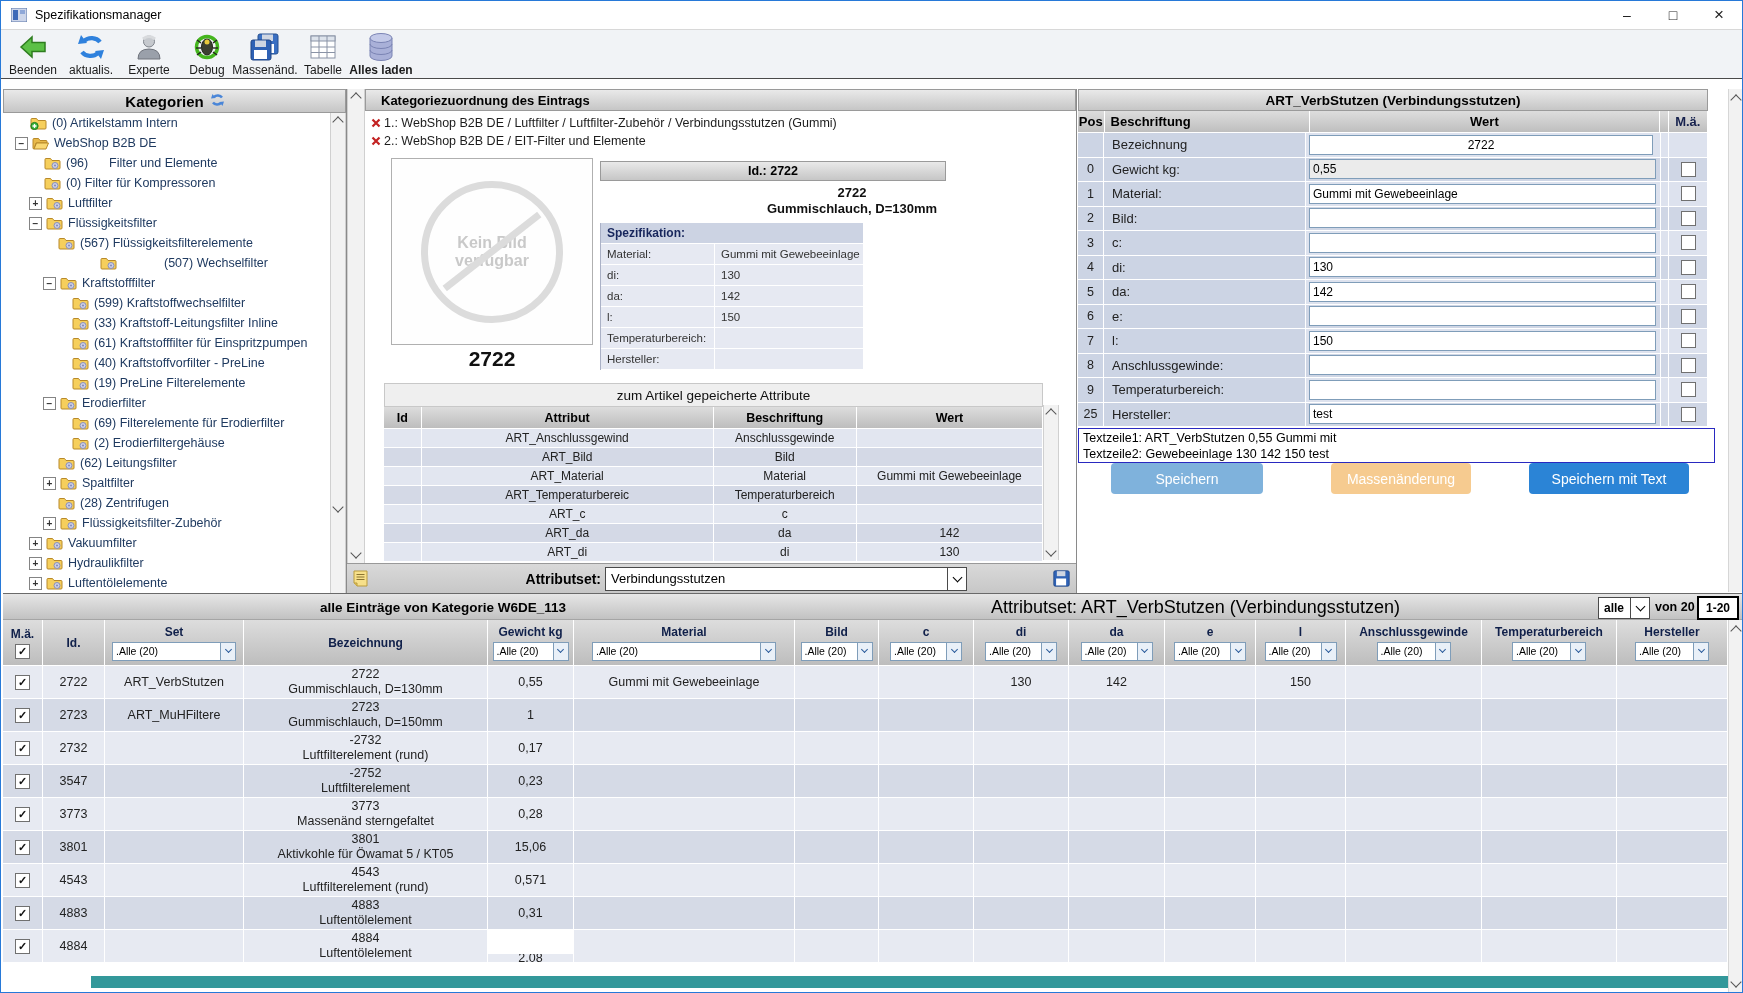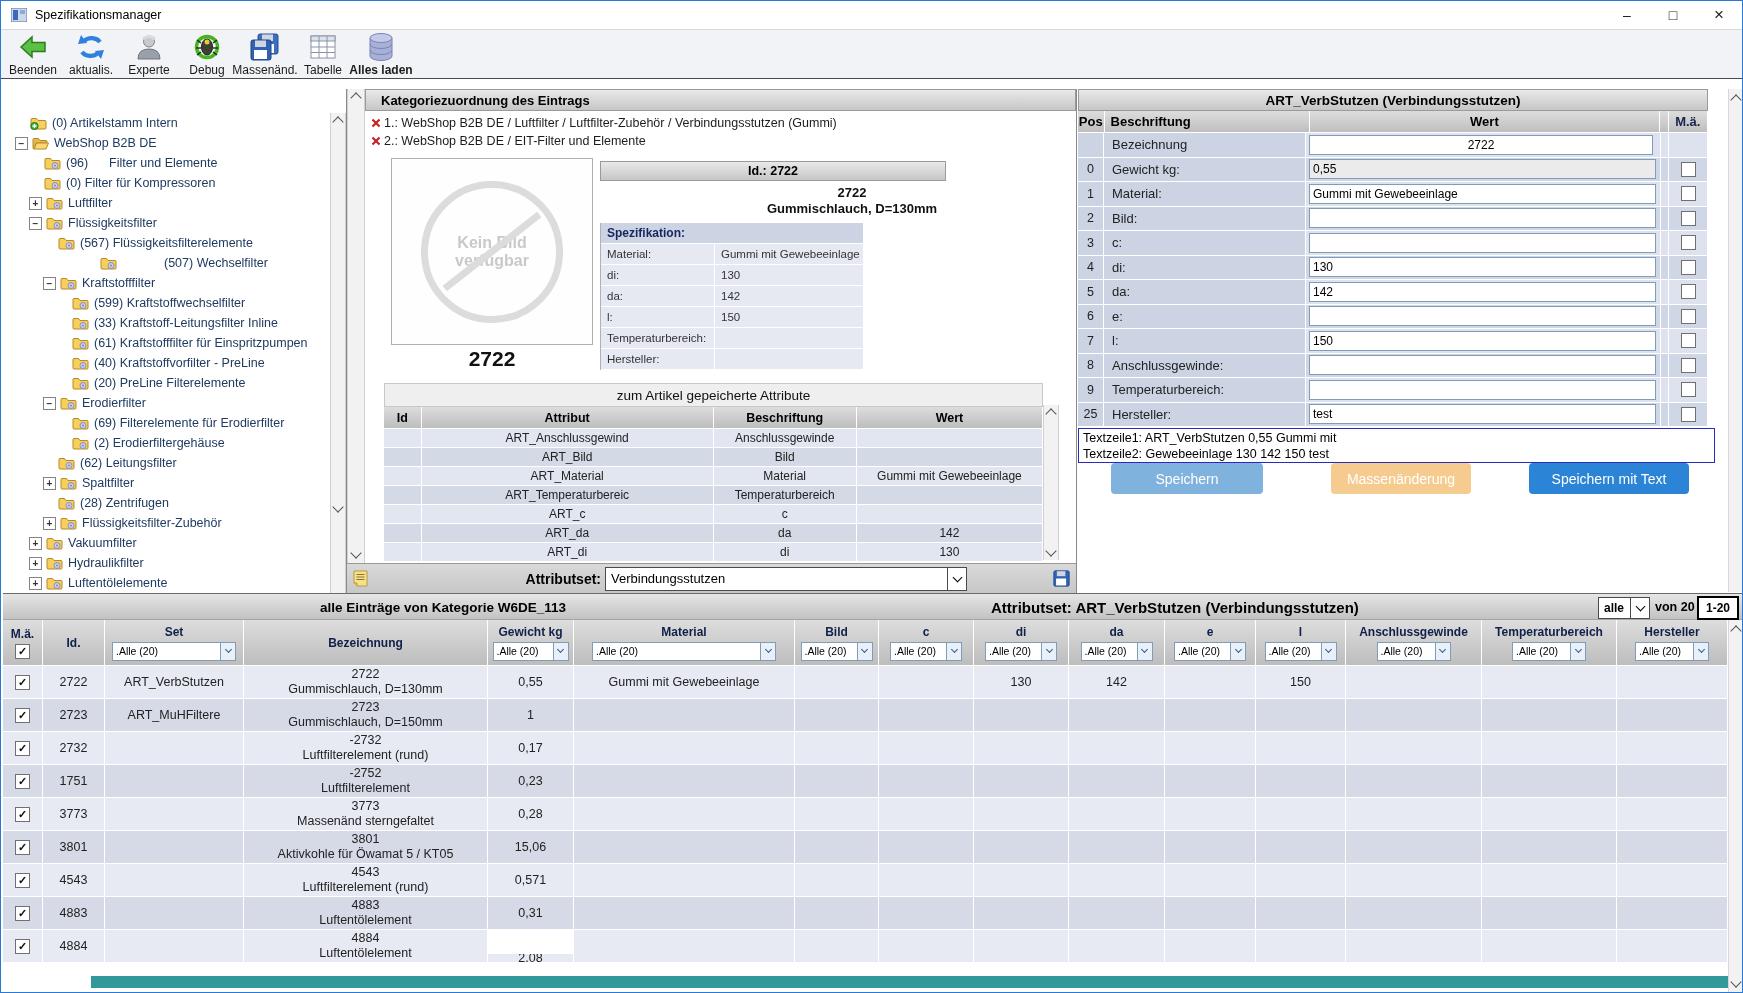--- a/index.html
+++ b/index.html
@@ -91,21 +91,21 @@
   .edinput.gray{background:#ebebeb;}
   .cb{width:13px;height:13px;border:1px solid #707070;background:#fff;display:inline-flex;align-items:center;justify-content:center;font-size:11px;color:#111;line-height:11px;}
   .cb.checked::after{content:"\2713";font-weight:bold;}
   #textzeilen{left:1077px;top:427px;width:637px;height:35px;border:1px solid #2929c0;background:#fff;padding:1px 4px;font-size:12.5px;color:#000;line-height:16px;}
   .edbtn{height:31px;border-radius:4px;color:#fff;font-size:14px;display:flex;align-items:center;justify-content:center;border:none;font-family:"Liberation Sans",sans-serif;}
 
   
   #bottomsec{left:2px;top:592px;width:1740px;height:399px;background:#fff;border-top:1px solid #6a6a6a;}
   #bandhdr{left:0;top:0;width:1740px;height:26px;background:linear-gradient(#e6e6e6,#c2c2c2);border-bottom:1px solid #a5a5a5;}
   #bandhdr .lefttitle{position:absolute;left:0;top:0;width:880px;height:26px;display:flex;align-items:center;justify-content:center;font-weight:bold;font-size:13.5px;color:#000;}
-  #bandhdr .righttitle{position:absolute;left:988px;top:0;height:26px;display:flex;align-items:center;font-weight:bold;font-size:15px;color:#000;}
+  #bandhdr .righttitle{position:absolute;left:988px;top:0;height:26px;display:flex;align-items:center;font-weight:normal;font-size:18px;color:#000;}
   #pagesel{position:absolute;left:1595px;top:3px;width:50px;height:20px;}
   #pageof{position:absolute;left:1652px;top:0;height:26px;display:flex;align-items:center;font-weight:bold;font-size:12.5px;}
   #pagerange{position:absolute;left:1694px;top:2px;width:38px;height:20px;border:2px solid #000;background:#fff;display:flex;align-items:center;justify-content:center;font-size:12px;font-weight:bold;}
   #ehead{left:0;top:26px;width:1725px;height:46px;display:flex;}
   .ehcell{display:flex;flex-direction:column;align-items:center;justify-content:center;gap:3px;border-right:1px solid #fff;border-bottom:1px solid #fff;box-sizing:border-box;background:linear-gradient(#dddddd,#bdbdbd);}
   .ehcell .elbl{font-size:12px;font-weight:bold;color:#10204a;white-space:nowrap;}
   .fsel{height:17px;background:#fff;border:1px solid #7f9db9;display:flex;align-items:center;}
   .fsel .val{flex:1;font-size:10.5px;padding-left:3px;color:#000;white-space:nowrap;overflow:hidden;}
   .fsel .arr{width:14px;height:100%;border-left:1px solid #7f9db9;display:flex;align-items:center;justify-content:center;background:#e9f0f8;}
   .fsel .arr .chev{width:4px;height:4px;border-color:#2a5a9a;}
@@ -243,20 +243,33 @@
               <path d="M3 12 A11 4.5 0 0 0 25 12" fill="none" stroke="#7b84b4"></path>
               <path d="M3 18 A11 4.5 0 0 0 25 18" fill="none" stroke="#7b84b4"></path>
               <ellipse cx="14" cy="6" rx="11" ry="4.5" fill="#c3c9e8" stroke="#7b84b4"></ellipse>
             </svg>
           </span>
         </span>
         <span class="tlabel">Alles laden</span>
       </div>
     </div>
 
+  <div id="kathdr" class="abs hdrbar">
+    <span>Kategorien</span>
+    <span id="kat-refresh"><span style="display: inline-flex;">
+          <svg width="14" height="14" viewBox="0 0 28 28">
+            <g fill="none" stroke="#4a86d8" stroke-width="5">
+              <path d="M24 9 A10 8.5 0 0 0 8 8"></path>
+              <path d="M6 19 A10 8.5 0 0 0 22 20"></path>
+            </g>
+            <polygon points="5,2 11,10 2,11" fill="#4a86d8"></polygon>
+            <polygon points="25,26 19,18 28,17" fill="#4a86d8"></polygon>
+          </svg>
+        </span></span>
+  </div>
   <div id="tree" class="abs">
       <div class="titem" style="padding-left: 12px;"><span style="width: 15px; flex: 0 0 auto; display: inline-block;"></span><span class="ficon"><span style="display: inline-flex;"><svg width="17" height="14" viewBox="0 0 17 14">
               <path d="M1 3.5 Q1 2.5 2 2.5 L6.5 2.5 L8 4.5 L15 4.5 Q16 4.5 16 5.5 L16 12 Q16 13 15 13 L2 13 Q1 13 1 12 Z" fill="#f6cf5c" stroke="#b8892a"></path>
               <circle cx="4.5" cy="10" r="3.6" fill="#3db53d" stroke="#1d7c1d"></circle>
               <path d="M4.5 8 L4.5 12 M2.5 10 L6.5 10" stroke="#fff" stroke-width="1.3"></path>
             </svg></span></span><span>(0) Artikelstamm Intern</span></div>
       <div class="titem" style="padding-left: 12px;"><span class="expander">−</span><span class="ficon"><span style="display: inline-flex;"><svg width="17" height="14" viewBox="0 0 17 14">
               <path d="M1 3.5 Q1 2.5 2 2.5 L6.5 2.5 L8 4.5 L14 4.5 Q15 4.5 15 5.5 L15 7 L4 7 L2 13 Q1 13 1 12 Z" fill="#e8b94a" stroke="#b8892a"></path>
               <path d="M4.5 7 L16.5 7 L14 13 L2 13 Z" fill="#f9d873" stroke="#b8892a"></path>
             </svg></span></span><span>WebShop B2B DE</span></div>
@@ -312,21 +325,21 @@
             </svg></span></span><span>(61) Kraftstofffilter für Einspritzpumpen</span></div>
       <div class="titem" style="padding-left: 54px;"><span style="width: 15px; flex: 0 0 auto; display: inline-block;"></span><span class="ficon"><span style="display: inline-flex;"><svg width="17" height="14" viewBox="0 0 17 14">
               <path d="M1 3.5 Q1 2.5 2 2.5 L6.5 2.5 L8 4.5 L15 4.5 Q16 4.5 16 5.5 L16 12 Q16 13 15 13 L2 13 Q1 13 1 12 Z" fill="#f6cf5c" stroke="#b8892a"></path>
               <circle cx="11" cy="9.5" r="3" fill="#cdd0e8" stroke="#8a8fb8"></circle>
               <circle cx="11" cy="9.5" r="1.1" fill="#8a8fb8"></circle>
             </svg></span></span><span>(40) Kraftstoffvorfilter - PreLine</span></div>
       <div class="titem" style="padding-left: 54px;"><span style="width: 15px; flex: 0 0 auto; display: inline-block;"></span><span class="ficon"><span style="display: inline-flex;"><svg width="17" height="14" viewBox="0 0 17 14">
               <path d="M1 3.5 Q1 2.5 2 2.5 L6.5 2.5 L8 4.5 L15 4.5 Q16 4.5 16 5.5 L16 12 Q16 13 15 13 L2 13 Q1 13 1 12 Z" fill="#f6cf5c" stroke="#b8892a"></path>
               <circle cx="11" cy="9.5" r="3" fill="#cdd0e8" stroke="#8a8fb8"></circle>
               <circle cx="11" cy="9.5" r="1.1" fill="#8a8fb8"></circle>
-            </svg></span></span><span>(20) PreLine Filterelemente</span></div>
+            </svg></span></span><span>(19) PreLine Filterelemente</span></div>
       <div class="titem" style="padding-left: 40px;"><span class="expander">−</span><span class="ficon"><span style="display: inline-flex;"><svg width="17" height="14" viewBox="0 0 17 14">
               <path d="M1 3.5 Q1 2.5 2 2.5 L6.5 2.5 L8 4.5 L15 4.5 Q16 4.5 16 5.5 L16 12 Q16 13 15 13 L2 13 Q1 13 1 12 Z" fill="#f6cf5c" stroke="#b8892a"></path>
               <circle cx="11" cy="9.5" r="3" fill="#cdd0e8" stroke="#8a8fb8"></circle>
               <circle cx="11" cy="9.5" r="1.1" fill="#8a8fb8"></circle>
             </svg></span></span><span>Erodierfilter</span></div>
       <div class="titem" style="padding-left: 54px;"><span style="width: 15px; flex: 0 0 auto; display: inline-block;"></span><span class="ficon"><span style="display: inline-flex;"><svg width="17" height="14" viewBox="0 0 17 14">
               <path d="M1 3.5 Q1 2.5 2 2.5 L6.5 2.5 L8 4.5 L15 4.5 Q16 4.5 16 5.5 L16 12 Q16 13 15 13 L2 13 Q1 13 1 12 Z" fill="#f6cf5c" stroke="#b8892a"></path>
               <circle cx="11" cy="9.5" r="3" fill="#cdd0e8" stroke="#8a8fb8"></circle>
               <circle cx="11" cy="9.5" r="1.1" fill="#8a8fb8"></circle>
             </svg></span></span><span>(69) Filterelemente für Erodierfilter</span></div>
@@ -911,21 +924,21 @@
           <div class="ecell" style="width: 91px;"></div>
           <div class="ecell" style="width: 90px;"></div>
           <div class="ecell" style="width: 136px;"></div>
           <div class="ecell" style="width: 135px;"></div>
           <div class="ecell" style="width: 111px;"></div>
         </div>
         <div class="erow even">
           <div class="ecell" style="width: 40px;">
             <span class="cb checked"></span>
           </div>
-          <div class="ecell" style="width: 62px;">1751</div>
+          <div class="ecell" style="width: 62px;">3547</div>
           <div class="ecell" style="width: 139px;"></div>
           <div class="ecell" style="width: 244px;">
             <div class="two">
               <div>-2752</div>
               <div>Luftfilterelement</div>
             </div>
           </div>
           <div class="ecell" style="width: 86px;">0,23</div>
           <div class="ecell" style="width: 221px;"></div>
           <div class="ecell" style="width: 84px;"></div>

